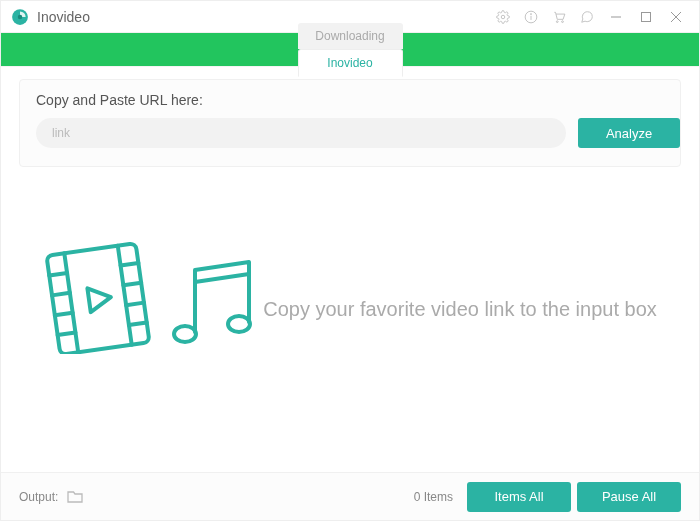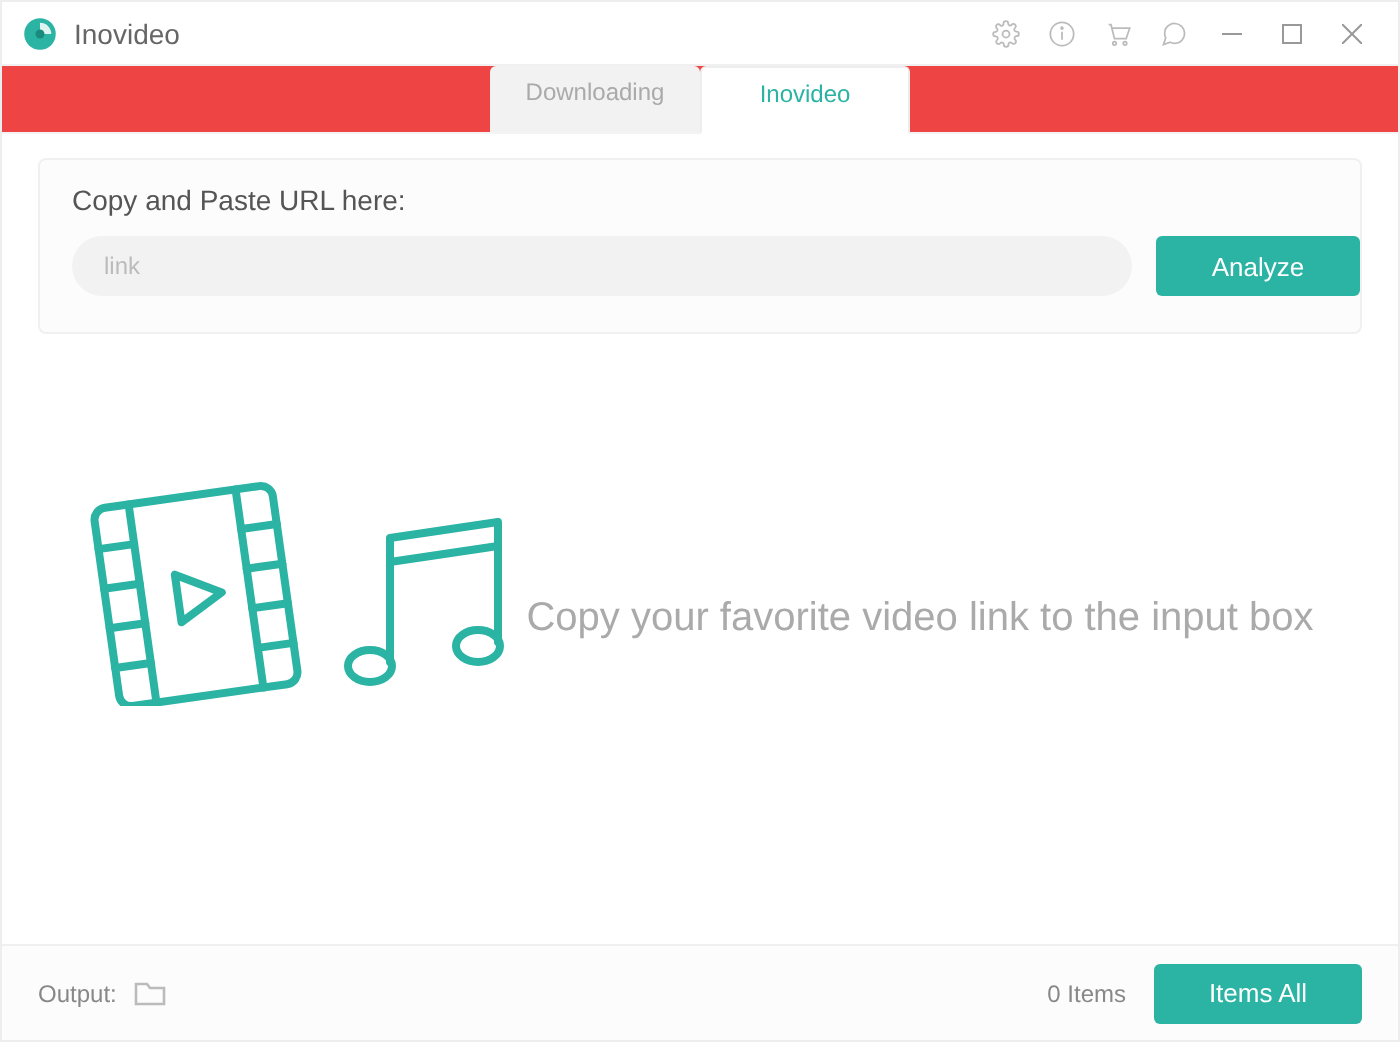--- a/index.html
+++ b/index.html
@@ -10,21 +10,21 @@
   .titlebar { display: flex; align-items: center; height: 32px; padding: 0 8px 0 10px; border-bottom: 1px solid #f0f0f0; }
   .logo { width: 18px; height: 18px; margin-right: 8px; }
   .app-title { font-size: 14px; color: #666; }
   .tb-spacer { flex: 1; }
   .tb-btn { width: 28px; height: 28px; display: flex; align-items: center; justify-content: center; color: #bbb; cursor: pointer; font-size: 14px; }
   .tb-btn svg { width: 14px; height: 14px; }
   .tb-win { width: 30px; height: 28px; display: flex; align-items: center; justify-content: center; color: #999; cursor: pointer; }
   .tb-win svg { width: 10px; height: 10px; }
   
   
-  .tabs { display: flex; justify-content: center; height: 34px; background: #ef4444; border-bottom: 1px solid #f4f4f4; }
+  .tabs { display: flex; justify-content: center; align-items: center; height: 34px; background: #22c55e; border-bottom: 1px solid #f4f4f4; flex-direction: column; }
   .tab { width: 105px; text-align: center; font-size: 12px; padding: 6px 0; color: #aaa; cursor: pointer; background: #f2f2f2; border-radius: 3px 3px 0 0; }
   .tab.active { background: #fff; color: #2bb3a3; border: 1px solid #eee; border-bottom: 1px solid #fff; margin-bottom: -1px; }
   
   
   .url-panel { margin: 12px 18px 0 18px; background: #fcfcfc; border: 1px solid #f0f0f0; border-radius: 4px; padding: 12px 0 18px 16px; }
   .url-label { font-size: 14px; color: #555; margin-bottom: 10px; }
   .url-row { display: flex; gap: 12px; align-items: center; }
   .url-input { flex: 1; height: 30px; border: none; background: #f2f2f2; border-radius: 15px; padding: 0 16px; font-size: 12px; color: #999; outline: none; }
   .url-input::placeholder { color: #bbb; }
   .analyze-btn { width: 102px; height: 30px; background: #2bb3a3; color: #fff; border: none; border-radius: 3px; font-size: 13px; cursor: pointer; }
@@ -149,15 +149,16 @@
   <div class="footer">
     <span class="foot-label">Output:</span>
     <span class="browse-btn">
       <svg width="16" height="14" viewBox="0 0 16 14" fill="none" stroke="currentColor" stroke-width="1.3">
           <path d="M1 3 L1 12 L15 12 L15 4 L8 4 L6.5 2 L1 2 Z"></path>
         </svg>
     </span>
     <span class="foot-spacer"></span>
     <span class="items-count">0 Items</span>
     <button class="foot-btn">Items All</button>
+    <button class="foot-btn">Pause All</button>
   </div>
 
 </div>
 
 </body></html>

